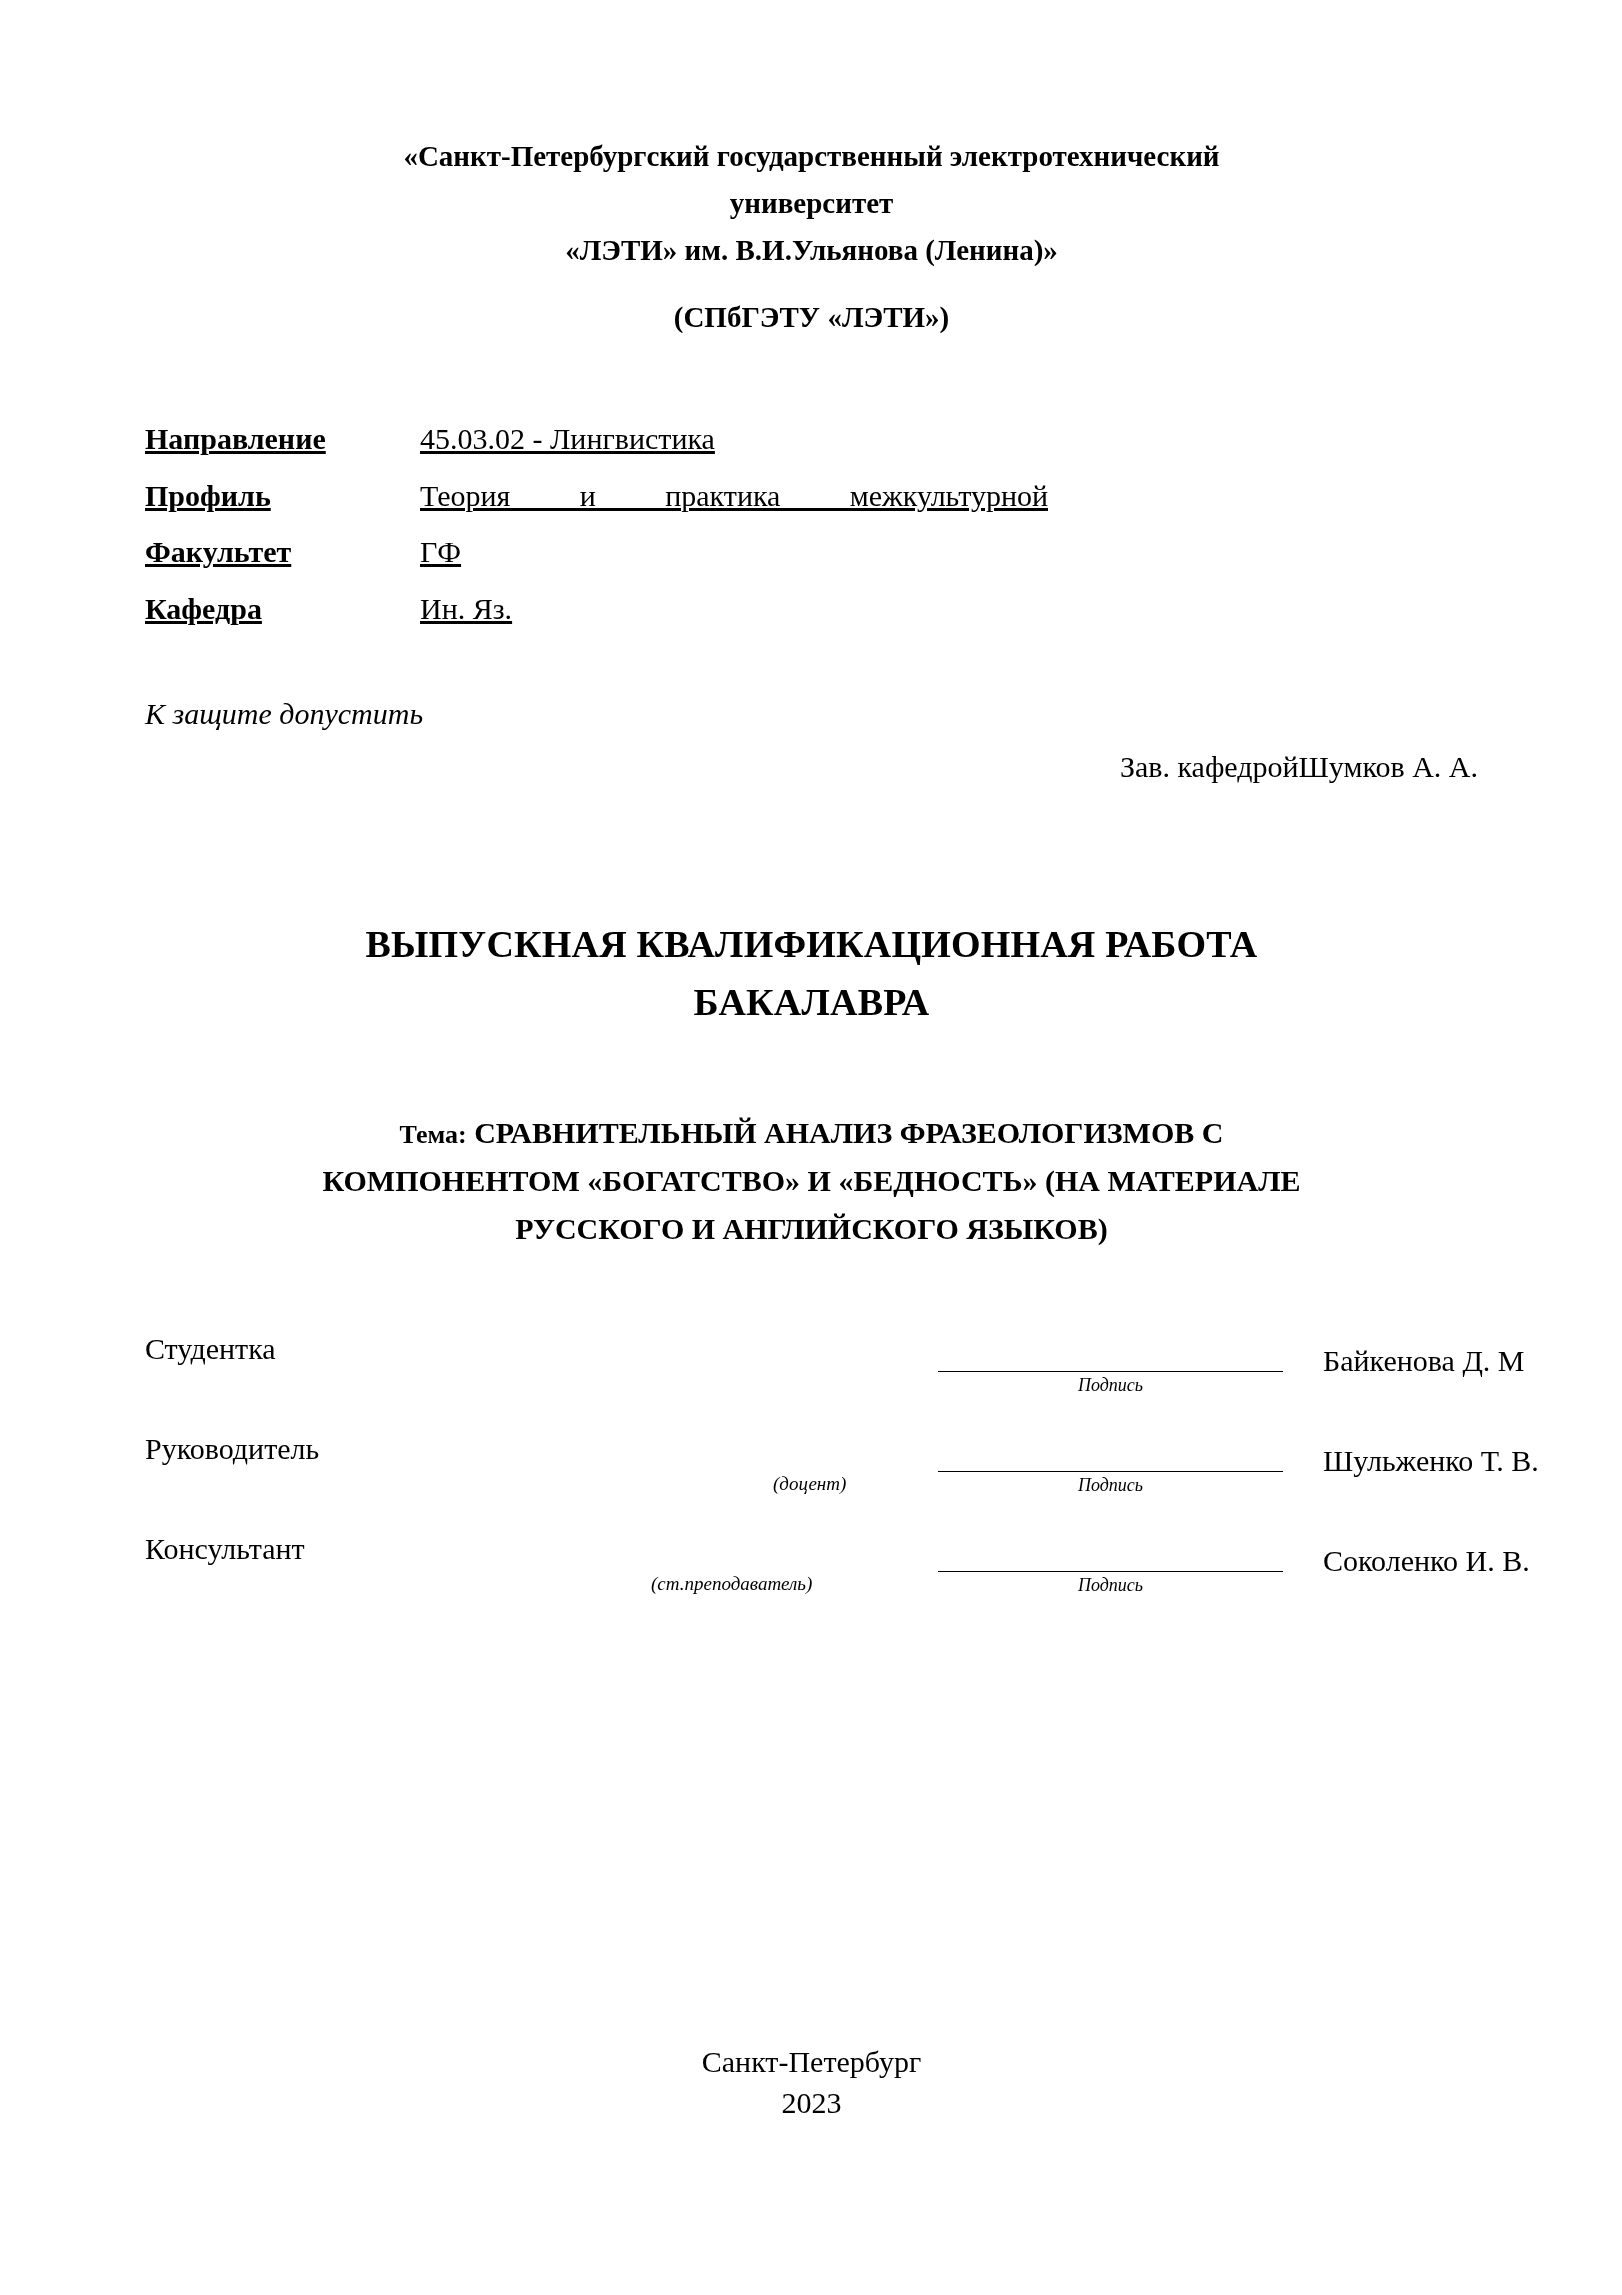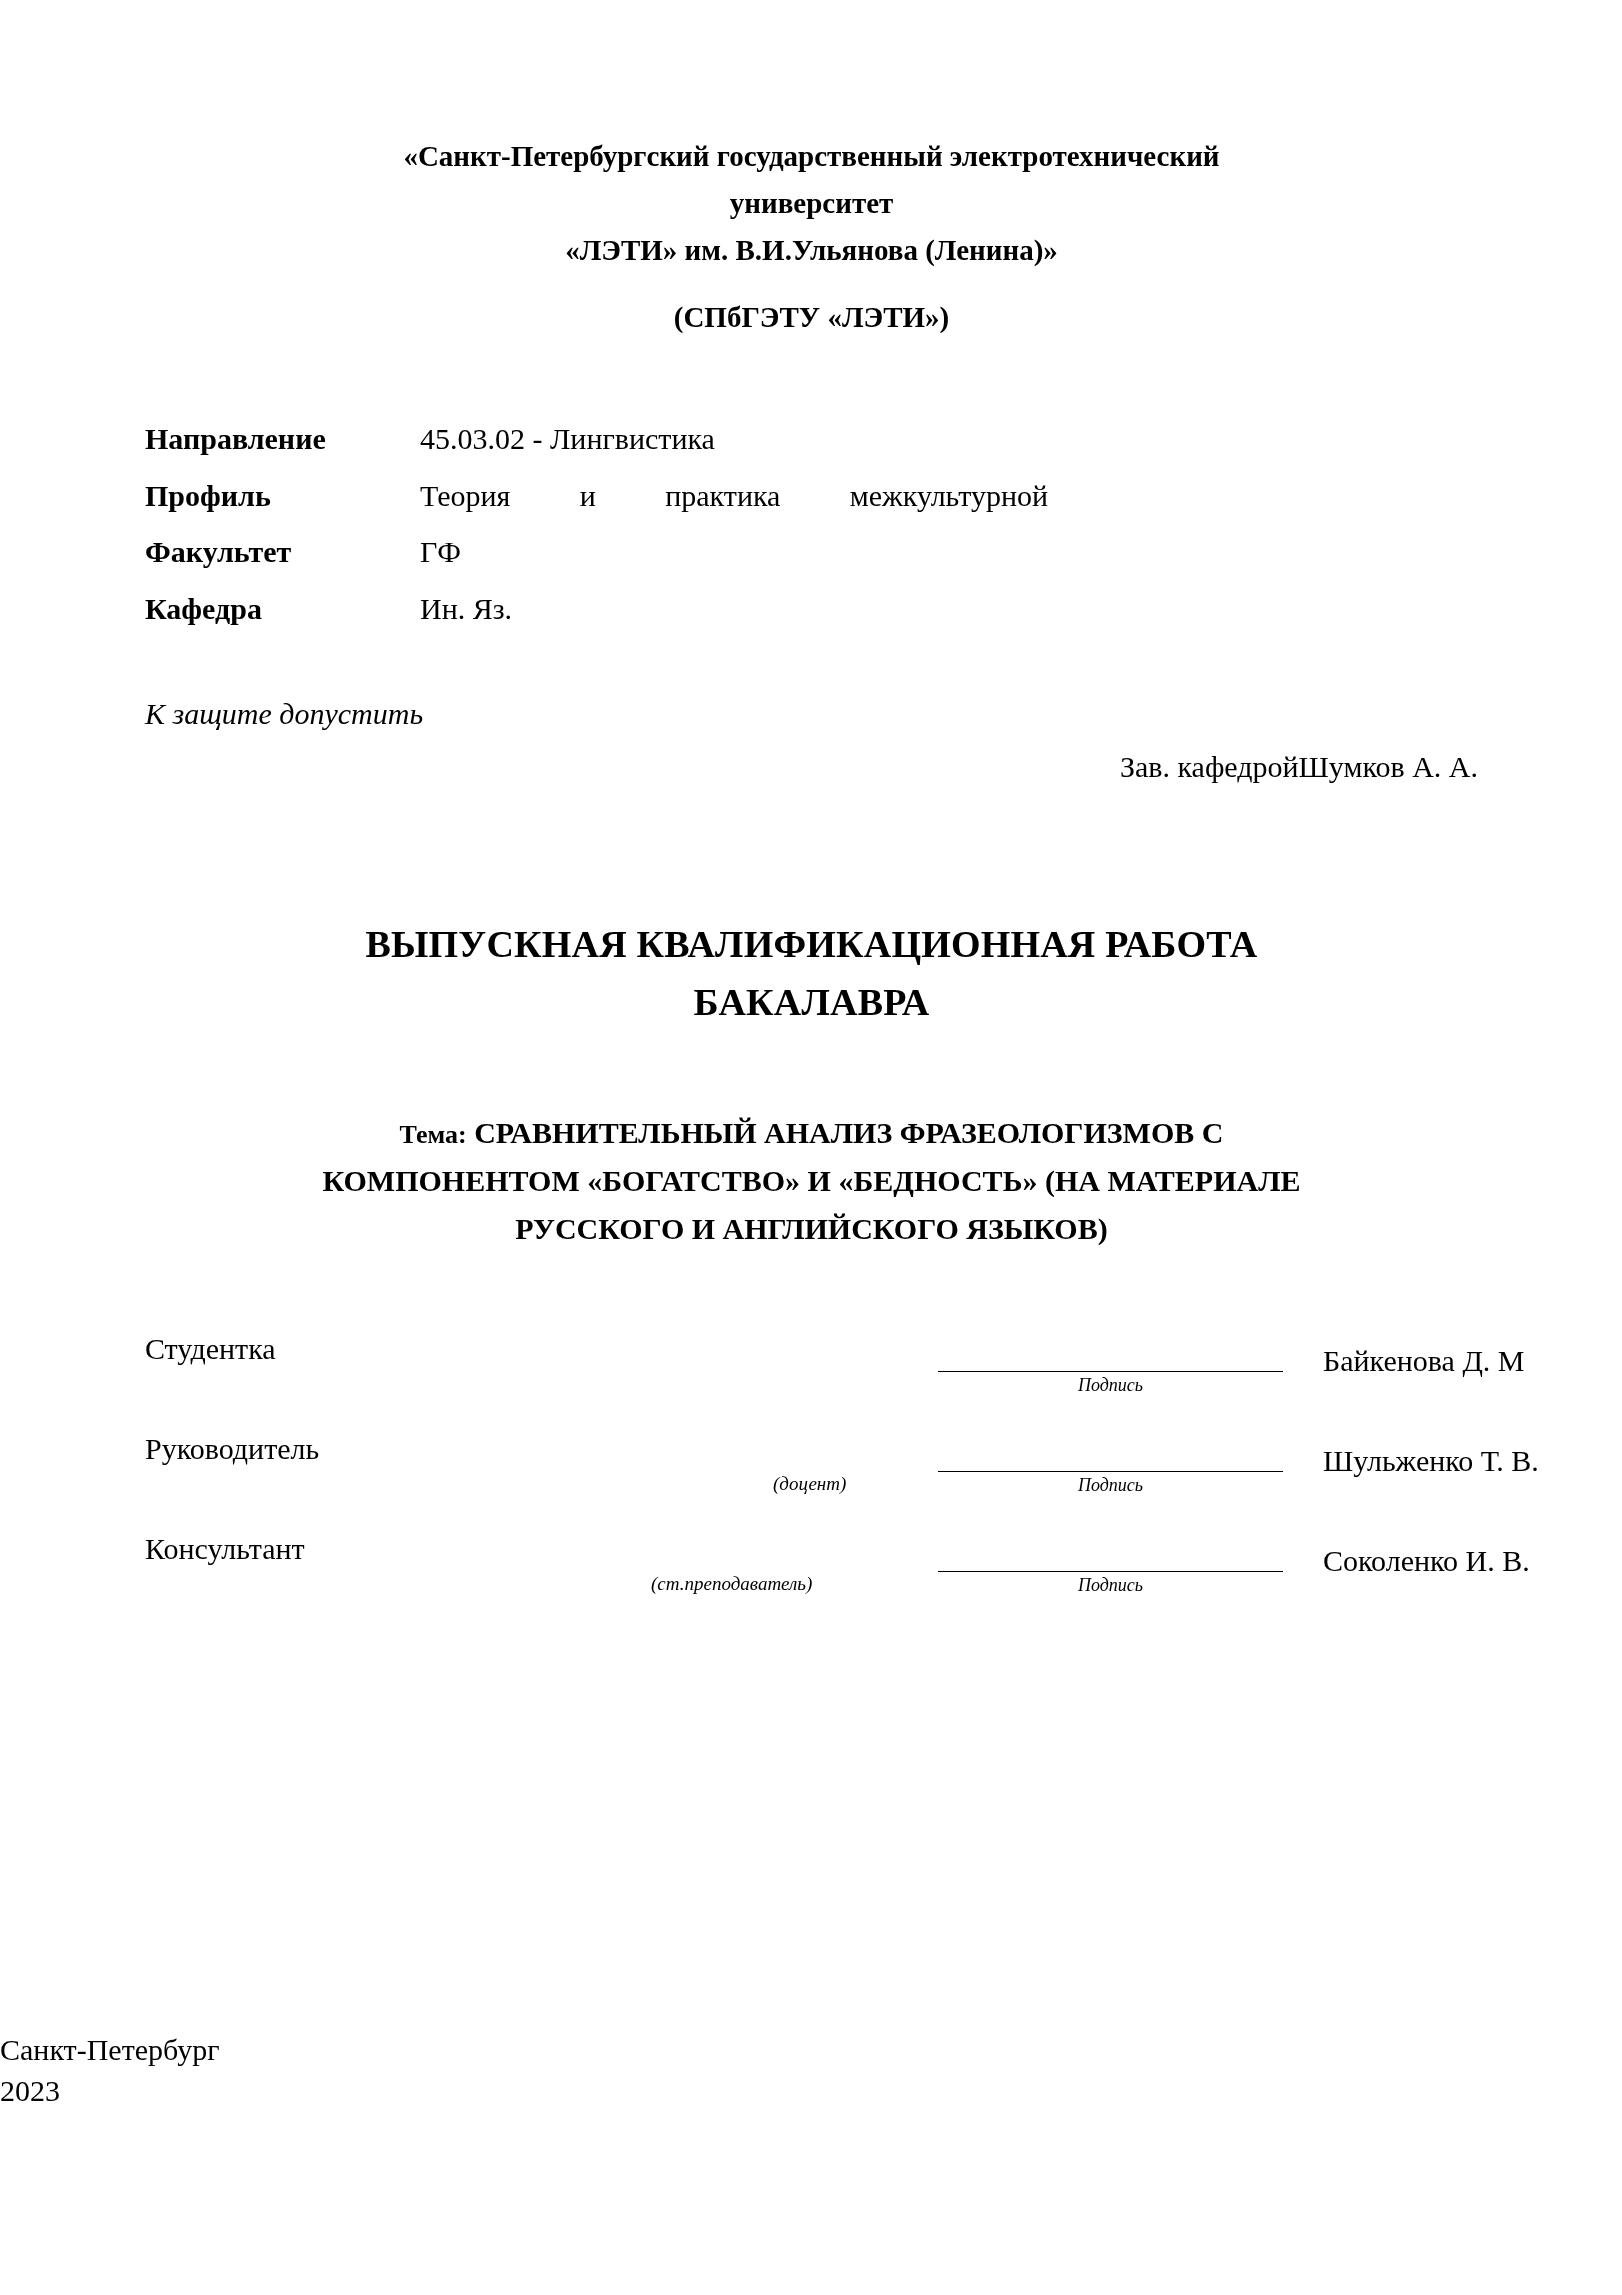--- a/index.html
+++ b/index.html
@@ -35,20 +35,21 @@
 
   .fields {
     margin-top: 75px;
     font-size: 30px;
     line-height: 1.52;
   }
   .field-row {
     display: flex;
     align-items: flex-end;
     margin-bottom: 11px;
+    text-decoration: underline;
   }
   .field-label {
     width: 275px;
     flex: 0 0 275px;
     font-weight: bold;
   }
   .field-value {
     flex: 1 1 auto;
     padding-right: 7.9px;
   }
@@ -136,21 +137,22 @@
     position: absolute;
     left: 1178px;
     top: 12px;
     white-space: nowrap;
   }
 
   .footer {
     position: absolute;
     left: 0;
     right: 0;
-    bottom: 184px;
+    bottom: 172px;
+    text-align: center;
     font-size: 30px;
     line-height: 1.35;
   }
 </style>
 </head>
 <body>
 
 <div class="page">
 
   <div class="header-block">

